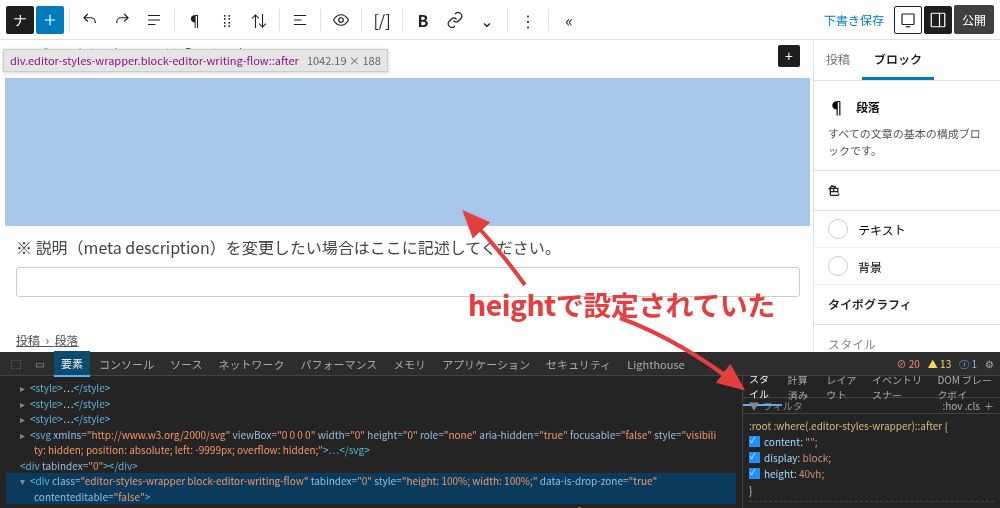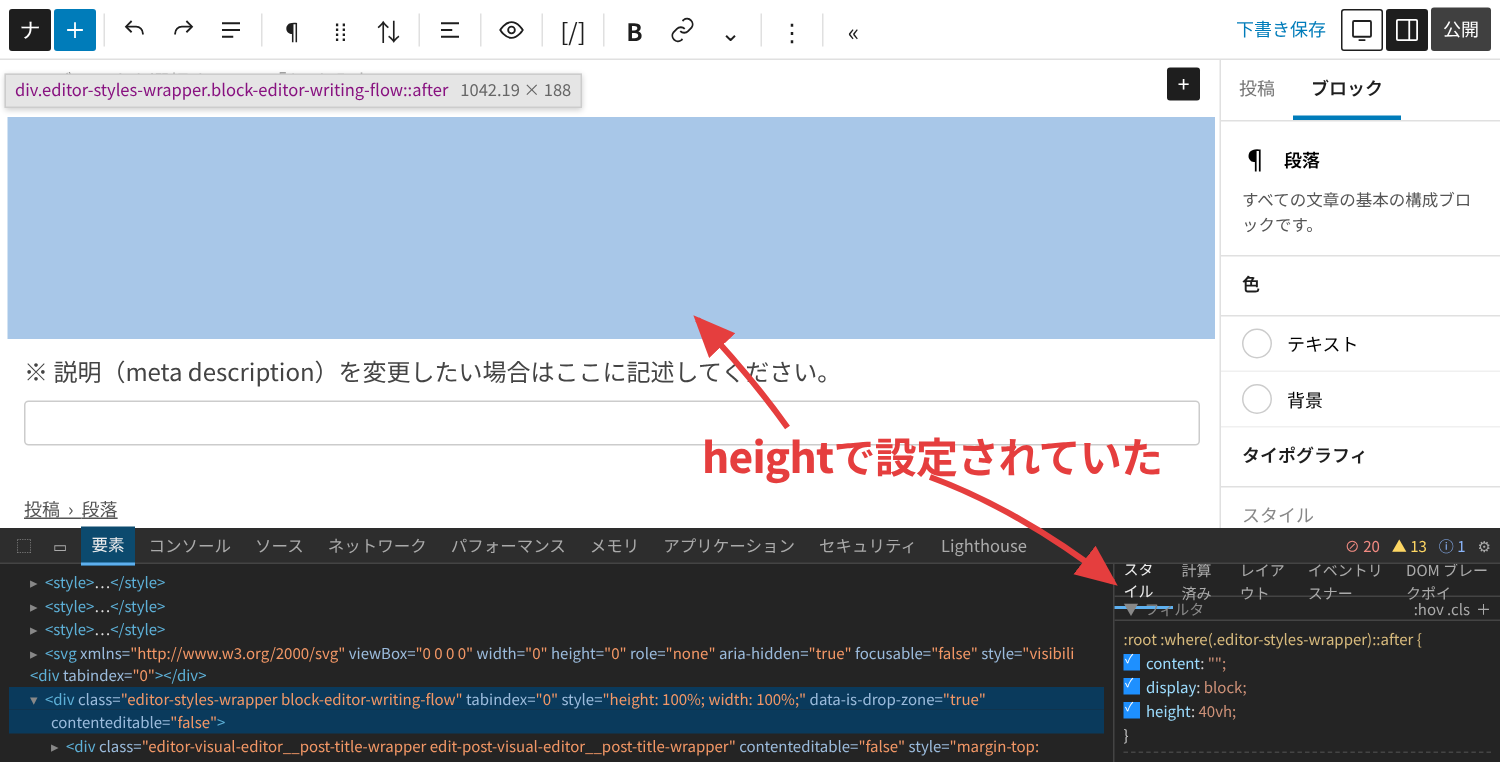--- a/index.html
+++ b/index.html
@@ -249,20 +249,21 @@
       <span class="inf">ⓘ <span>1</span></span>
       <span style="color:#aaa;">⚙</span>
     </div>
   </div>
   <div class="dt-body">
     <div class="dom-panel">
       <div class="line indent1"><span class="tri">▸</span><span class="tag">&lt;style&gt;</span><span class="txt">…</span><span class="tag">&lt;/style&gt;</span></div>
       <div class="line indent1"><span class="tri">▸</span><span class="tag">&lt;style&gt;</span><span class="txt">…</span><span class="tag">&lt;/style&gt;</span></div>
       <div class="line indent1"><span class="tri">▸</span><span class="tag">&lt;style&gt;</span><span class="txt">…</span><span class="tag">&lt;/style&gt;</span></div>
       <div class="line indent1"><span class="tri">▸</span><span class="tag">&lt;svg </span><span class="attr">xmlns=</span><span class="val">"http://www.w3.org/2000/svg"</span> <span class="attr">viewBox=</span><span class="val">"0 0 0 0"</span> <span class="attr">width=</span><span class="val">"0"</span> <span class="attr">height=</span><span class="val">"0"</span> <span class="attr">role=</span><span class="val">"none"</span> <span class="attr">aria-hidden=</span><span class="val">"true"</span> <span class="attr">focusable=</span><span class="val">"false"</span> <span class="attr">style=</span><span class="val">"visibili</span></div>
+      <div class="line indent2"><span class="val">ty: hidden; position: absolute; left: -9999px; overflow: hidden;"</span><span class="tag">&gt;…&lt;/svg&gt;</span></div>
       <div class="line indent1"><span class="tag">&lt;div </span><span class="attr">tabindex=</span><span class="val">"0"</span><span class="tag">&gt;&lt;/div&gt;</span></div>
       <div class="line indent1 sel-row"><span class="tri">▾</span><span class="tag">&lt;div </span><span class="attr">class=</span><span class="val">"editor-styles-wrapper block-editor-writing-flow"</span> <span class="attr">tabindex=</span><span class="val">"0"</span> <span class="attr">style=</span><span class="val">"height: 100%; width: 100%;"</span> <span class="attr">data-is-drop-zone=</span><span class="val">"true"</span></div>
       <div class="line indent2 sel-row"><span class="attr">contenteditable=</span><span class="val">"false"</span><span class="tag">&gt;</span></div>
       <div class="line indent2"><span class="tri">▸</span><span class="tag">&lt;div </span><span class="attr">class=</span><span class="val">"editor-visual-editor__post-title-wrapper edit-post-visual-editor__post-title-wrapper"</span> <span class="attr">contenteditable=</span><span class="val">"false"</span> <span class="attr">style=</span><span class="val">"margin-top:</span></div>
 
     </div>
     <div class="side-panel">
       <div class="sp-tabs">
         <div class="sp-tab active">スタイル</div>
         <div class="sp-tab">計算済み</div>

